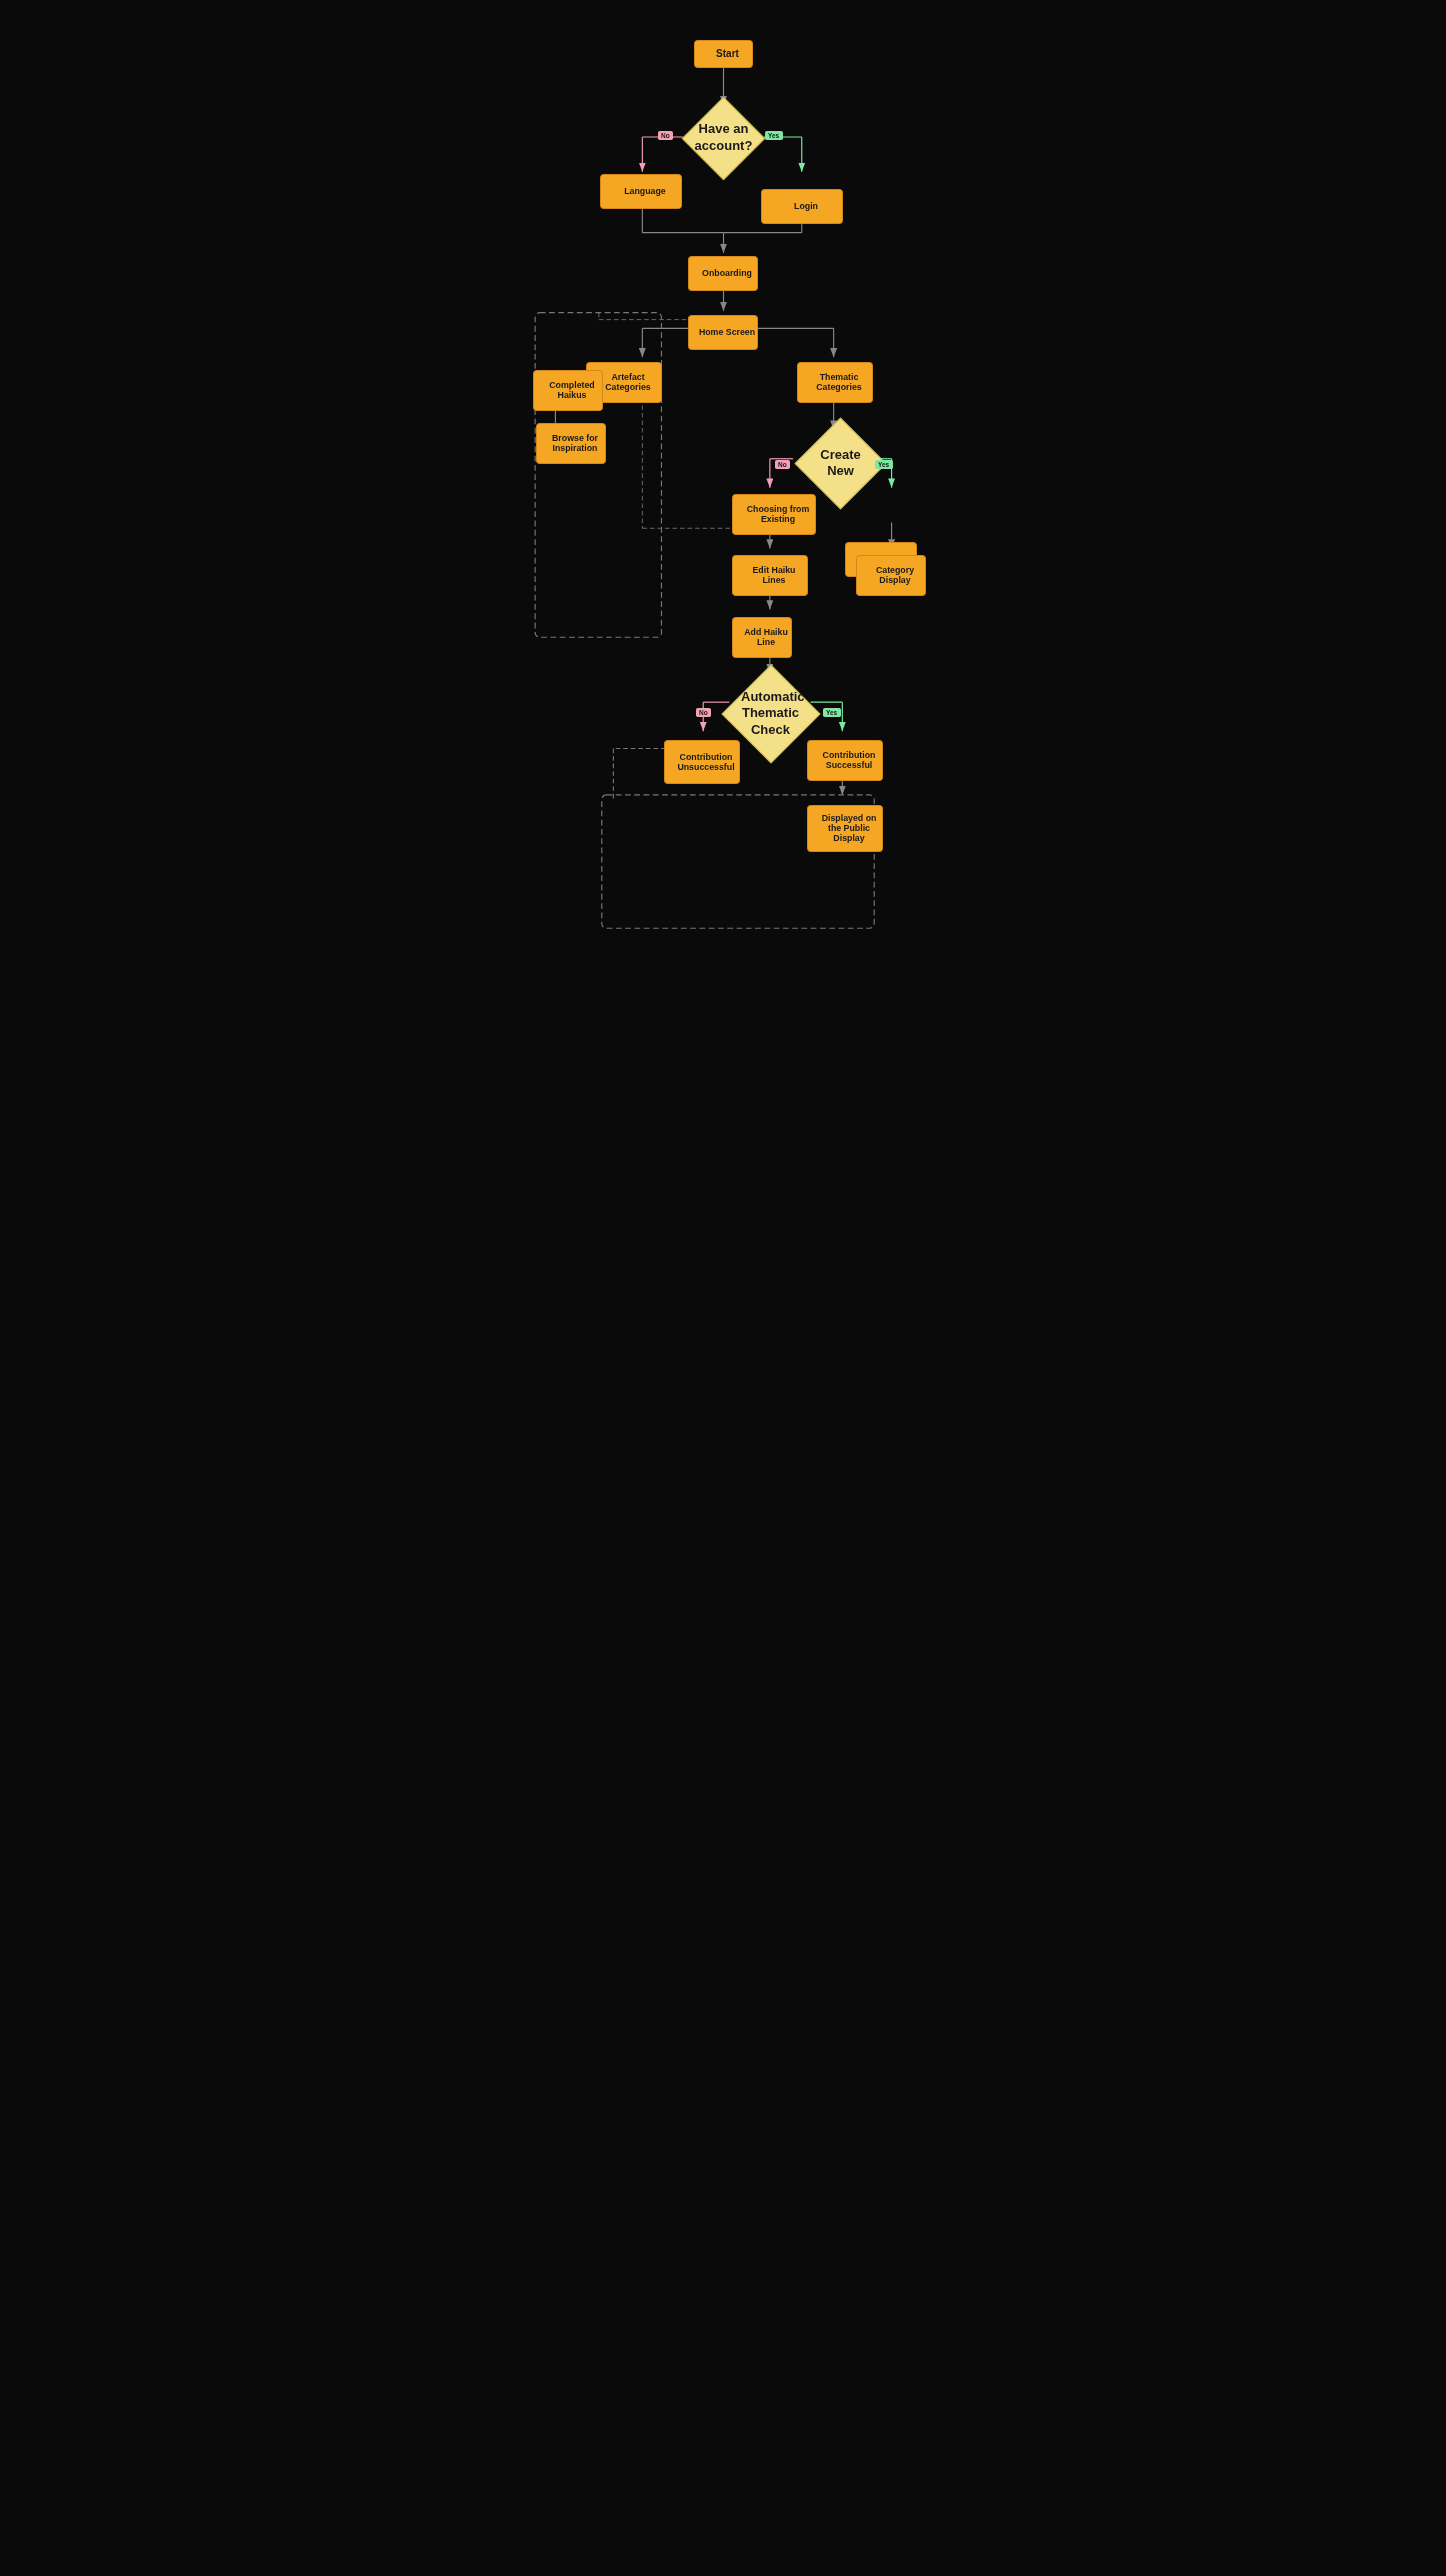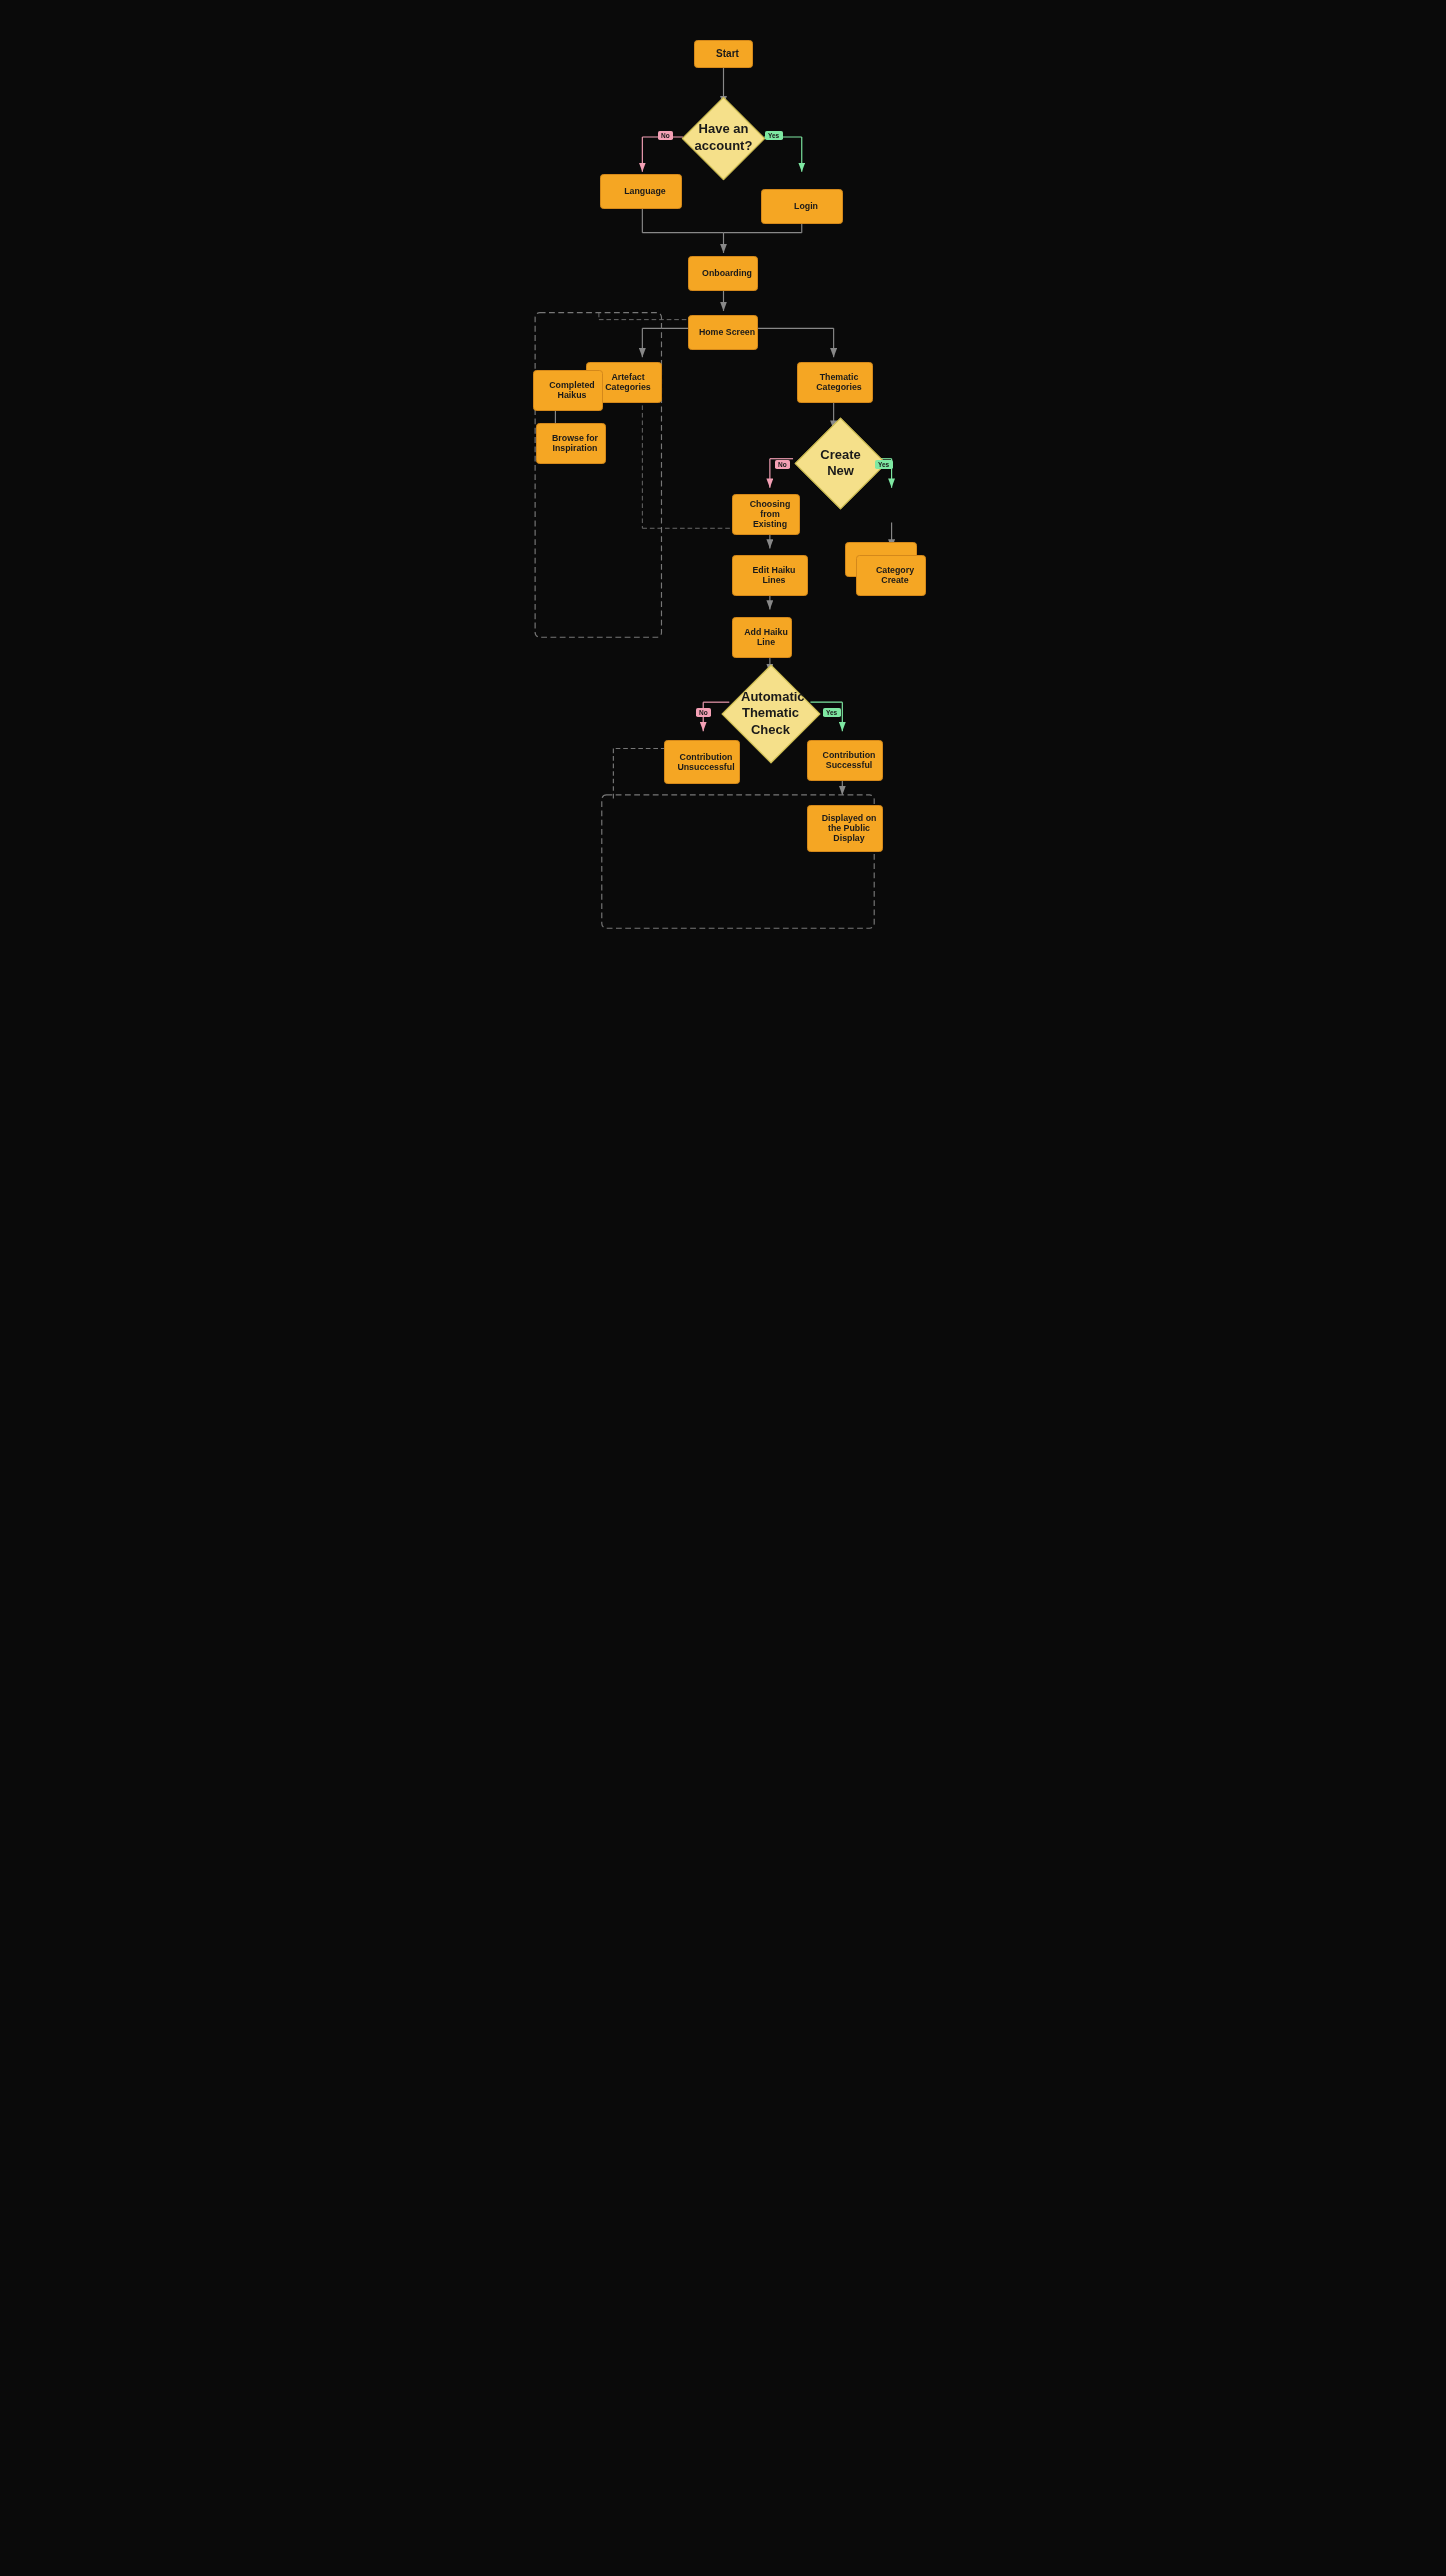--- a/index.html
+++ b/index.html
@@ -216,37 +216,37 @@
   </div>
 
   <div class="label-badge label-no" style="position:absolute; left:292px; top:436px;">
     <span>No</span>
   </div>
 
   <div class="label-badge label-yes" style="position:absolute; left:392px; top:436px;">
     <span>Yes</span>
   </div>
 
-  <div class="node node-rect" style="left:249px; top:470px; width:68px; height:41px;">
+  <div class="node node-rect" style="left:249px; top:470px; width:84px; height:41px;">
     <span style="white-space:pre-line;">Choosing from
 Existing</span>
   </div>
 
   <div class="node node-rect" style="left:362px; top:470px; width:72px; height:35px;margin-top:48px;">
     <span>Input Title</span>
   </div>
 
   <div class="node node-rect" style="left:249px; top:531px; width:76px; height:41px;">
     <span style="white-space:pre-line;">Edit Haiku
 Lines</span>
   </div>
 
   <div class="node node-rect" style="left:373px; top:531px; width:70px; height:41px;">
     <span style="white-space:pre-line;">Category
-Create</span>
+Display</span>
   </div>
 
   <div class="node node-rect" style="left:249px; top:593px; width:60px; height:41px;">
     <span style="white-space:pre-line;">Add Haiku
 Line</span>
   </div>
 
   <div class="node" style="left:241px; top:652px; width:94px; height:76px;">
     <div class="node-diamond" style="width:70px; height:70px; position:absolute;"></div>
     <span class="node-diamond-text" style="width:59px;">Automatic

